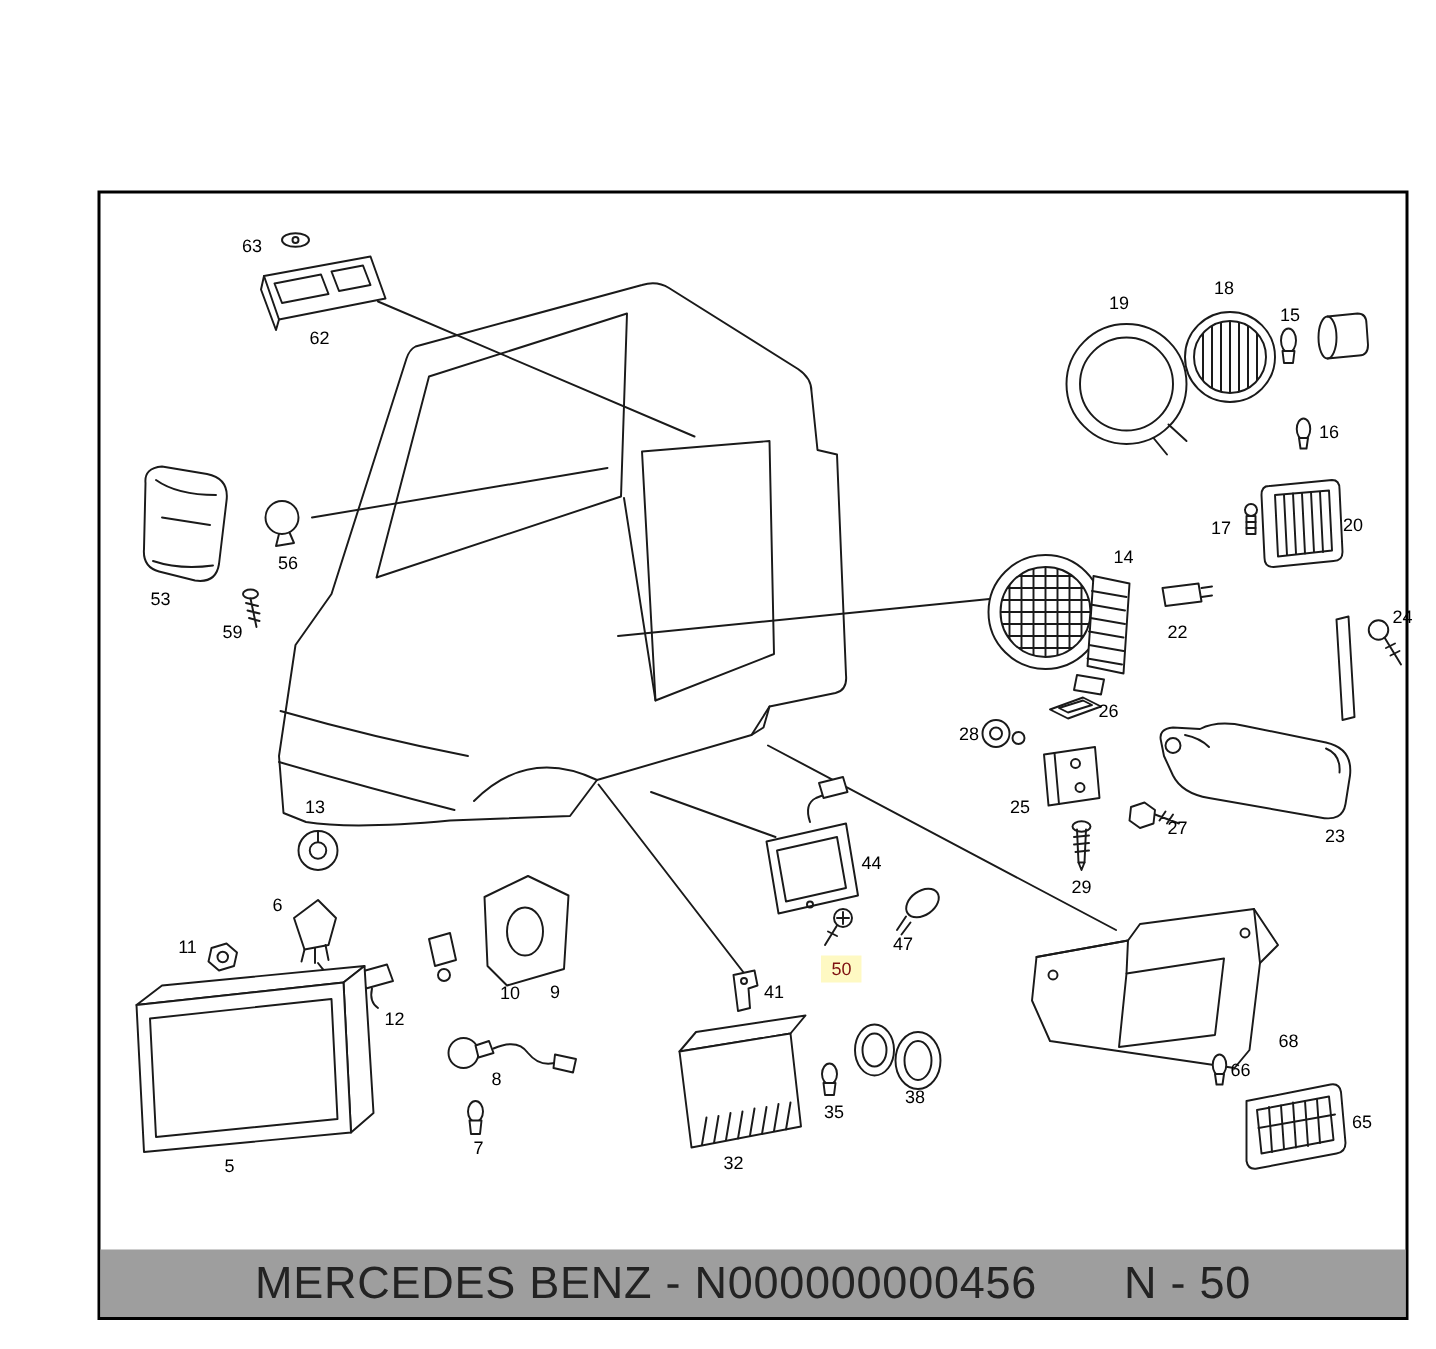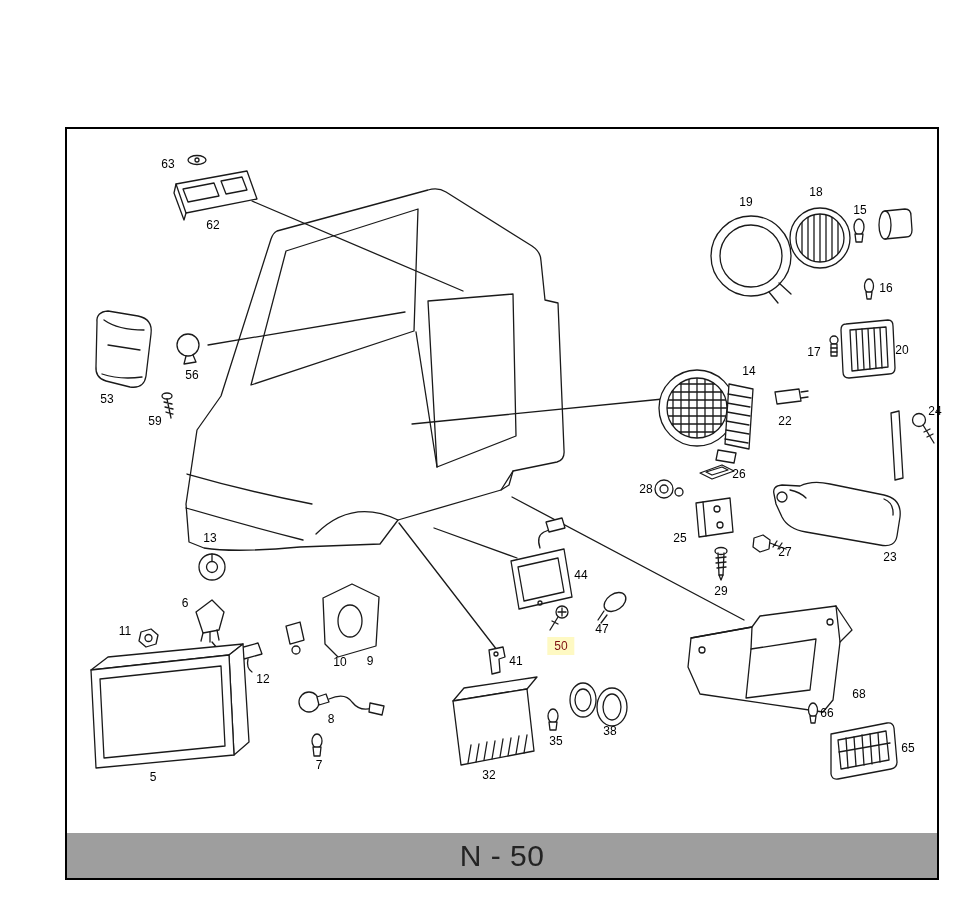--- a/index.html
+++ b/index.html
@@ -328,20 +328,21 @@
         <path d="M846 738 L848 768 M854 737 L856 766 M862 735 L864 765 M870 734 L872 764 M878 733 L880 762"></path>
         <path d="M839 752 L890 743"></path>
       </g>
 
     </g>
   </svg>
 
   <div class="frame"></div>
 
   <div class="footer">
+    <span>MERCEDES BENZ - N000000000456</span>
     <span>N - 50</span>
   </div>
 
 <div class="part-label" style="left: 168px; top: 164px;">63</div>
     <div class="part-label" style="left: 213px; top: 225px;">62</div>
     <div class="part-label" style="left: 107px; top: 399px;">53</div>
     <div class="part-label" style="left: 192px; top: 375px;">56</div>
     <div class="part-label" style="left: 155px; top: 421px;">59</div>
     <div class="part-label" style="left: 210px; top: 538px;">13</div>
     <div class="part-label" style="left: 125px; top: 631px;">11</div>

